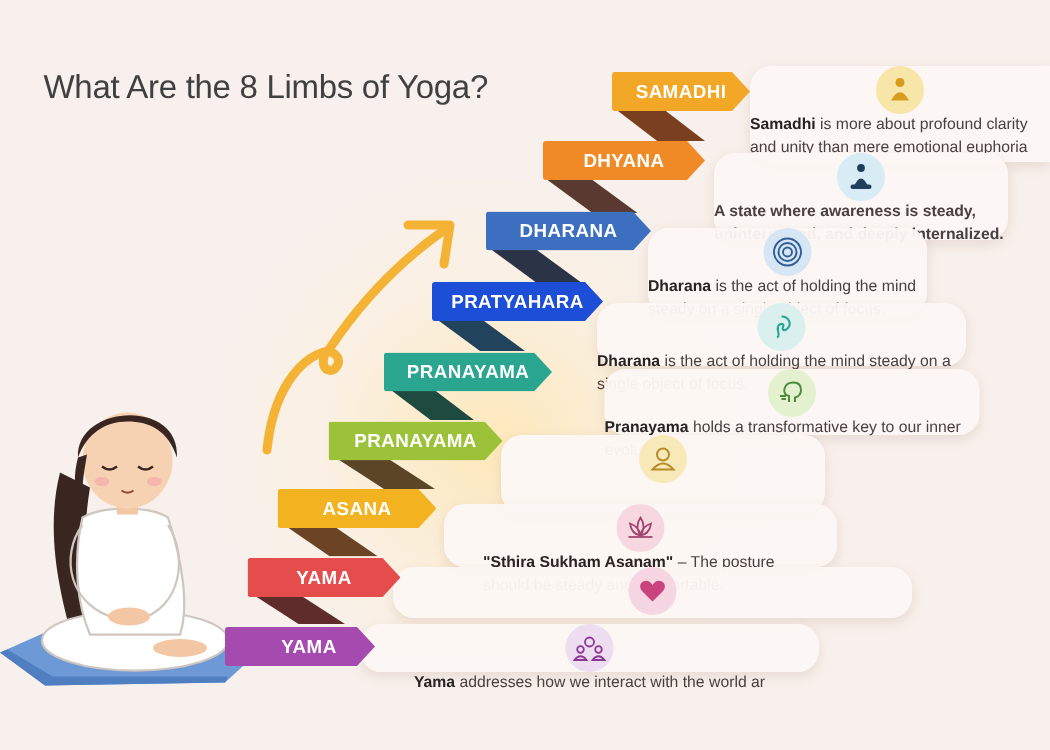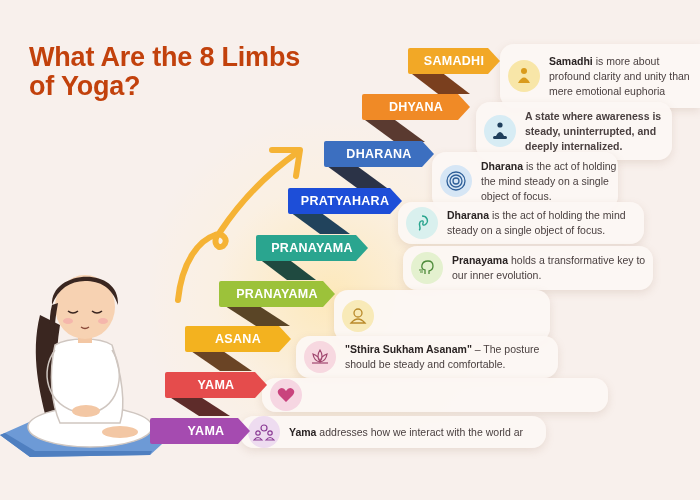--- a/index.html
+++ b/index.html
@@ -9,29 +9,29 @@
     background: #f8f0ec;
     position: relative;
   }
   .bg-glow {
     position: absolute; left: 150px; top: 120px; width: 360px; height: 320px;
     background: radial-gradient(ellipse at 50% 55%, rgba(255,230,170,0.75) 0%, rgba(255,240,210,0.35) 45%, rgba(248,240,236,0) 75%);
     pointer-events: none;
   }
   .title {
     position: absolute; left: 29px; top: 43px; width: 300px;
-    font-size: 27px; line-height: 29px; font-weight: 700; color: #c2410c;
+    font-size: 22px; line-height: 29px; font-weight: 400; color: #404040;
     letter-spacing: -0.2px;
   }
   
   .card {
     position: absolute; background: rgba(252,247,244,0.96);
     border-radius: 14px;
     box-shadow: 0 3px 8px rgba(160,120,100,0.18);
-    display: flex; align-items: center;
+    display: flex; align-items: center; flex-direction: column;
   }
   .card .icon-circle {
     width: 32px; height: 32px; border-radius: 50%; flex: 0 0 32px;
     display: flex; align-items: center; justify-content: center;
     margin-left: 8px; margin-right: 9px;
   }
   .card .text { font-size: 10.5px; line-height: 15px; color: #4a4040; }
   .card .text b { color: #2a2323; font-weight: 700; }
   
   .step {

